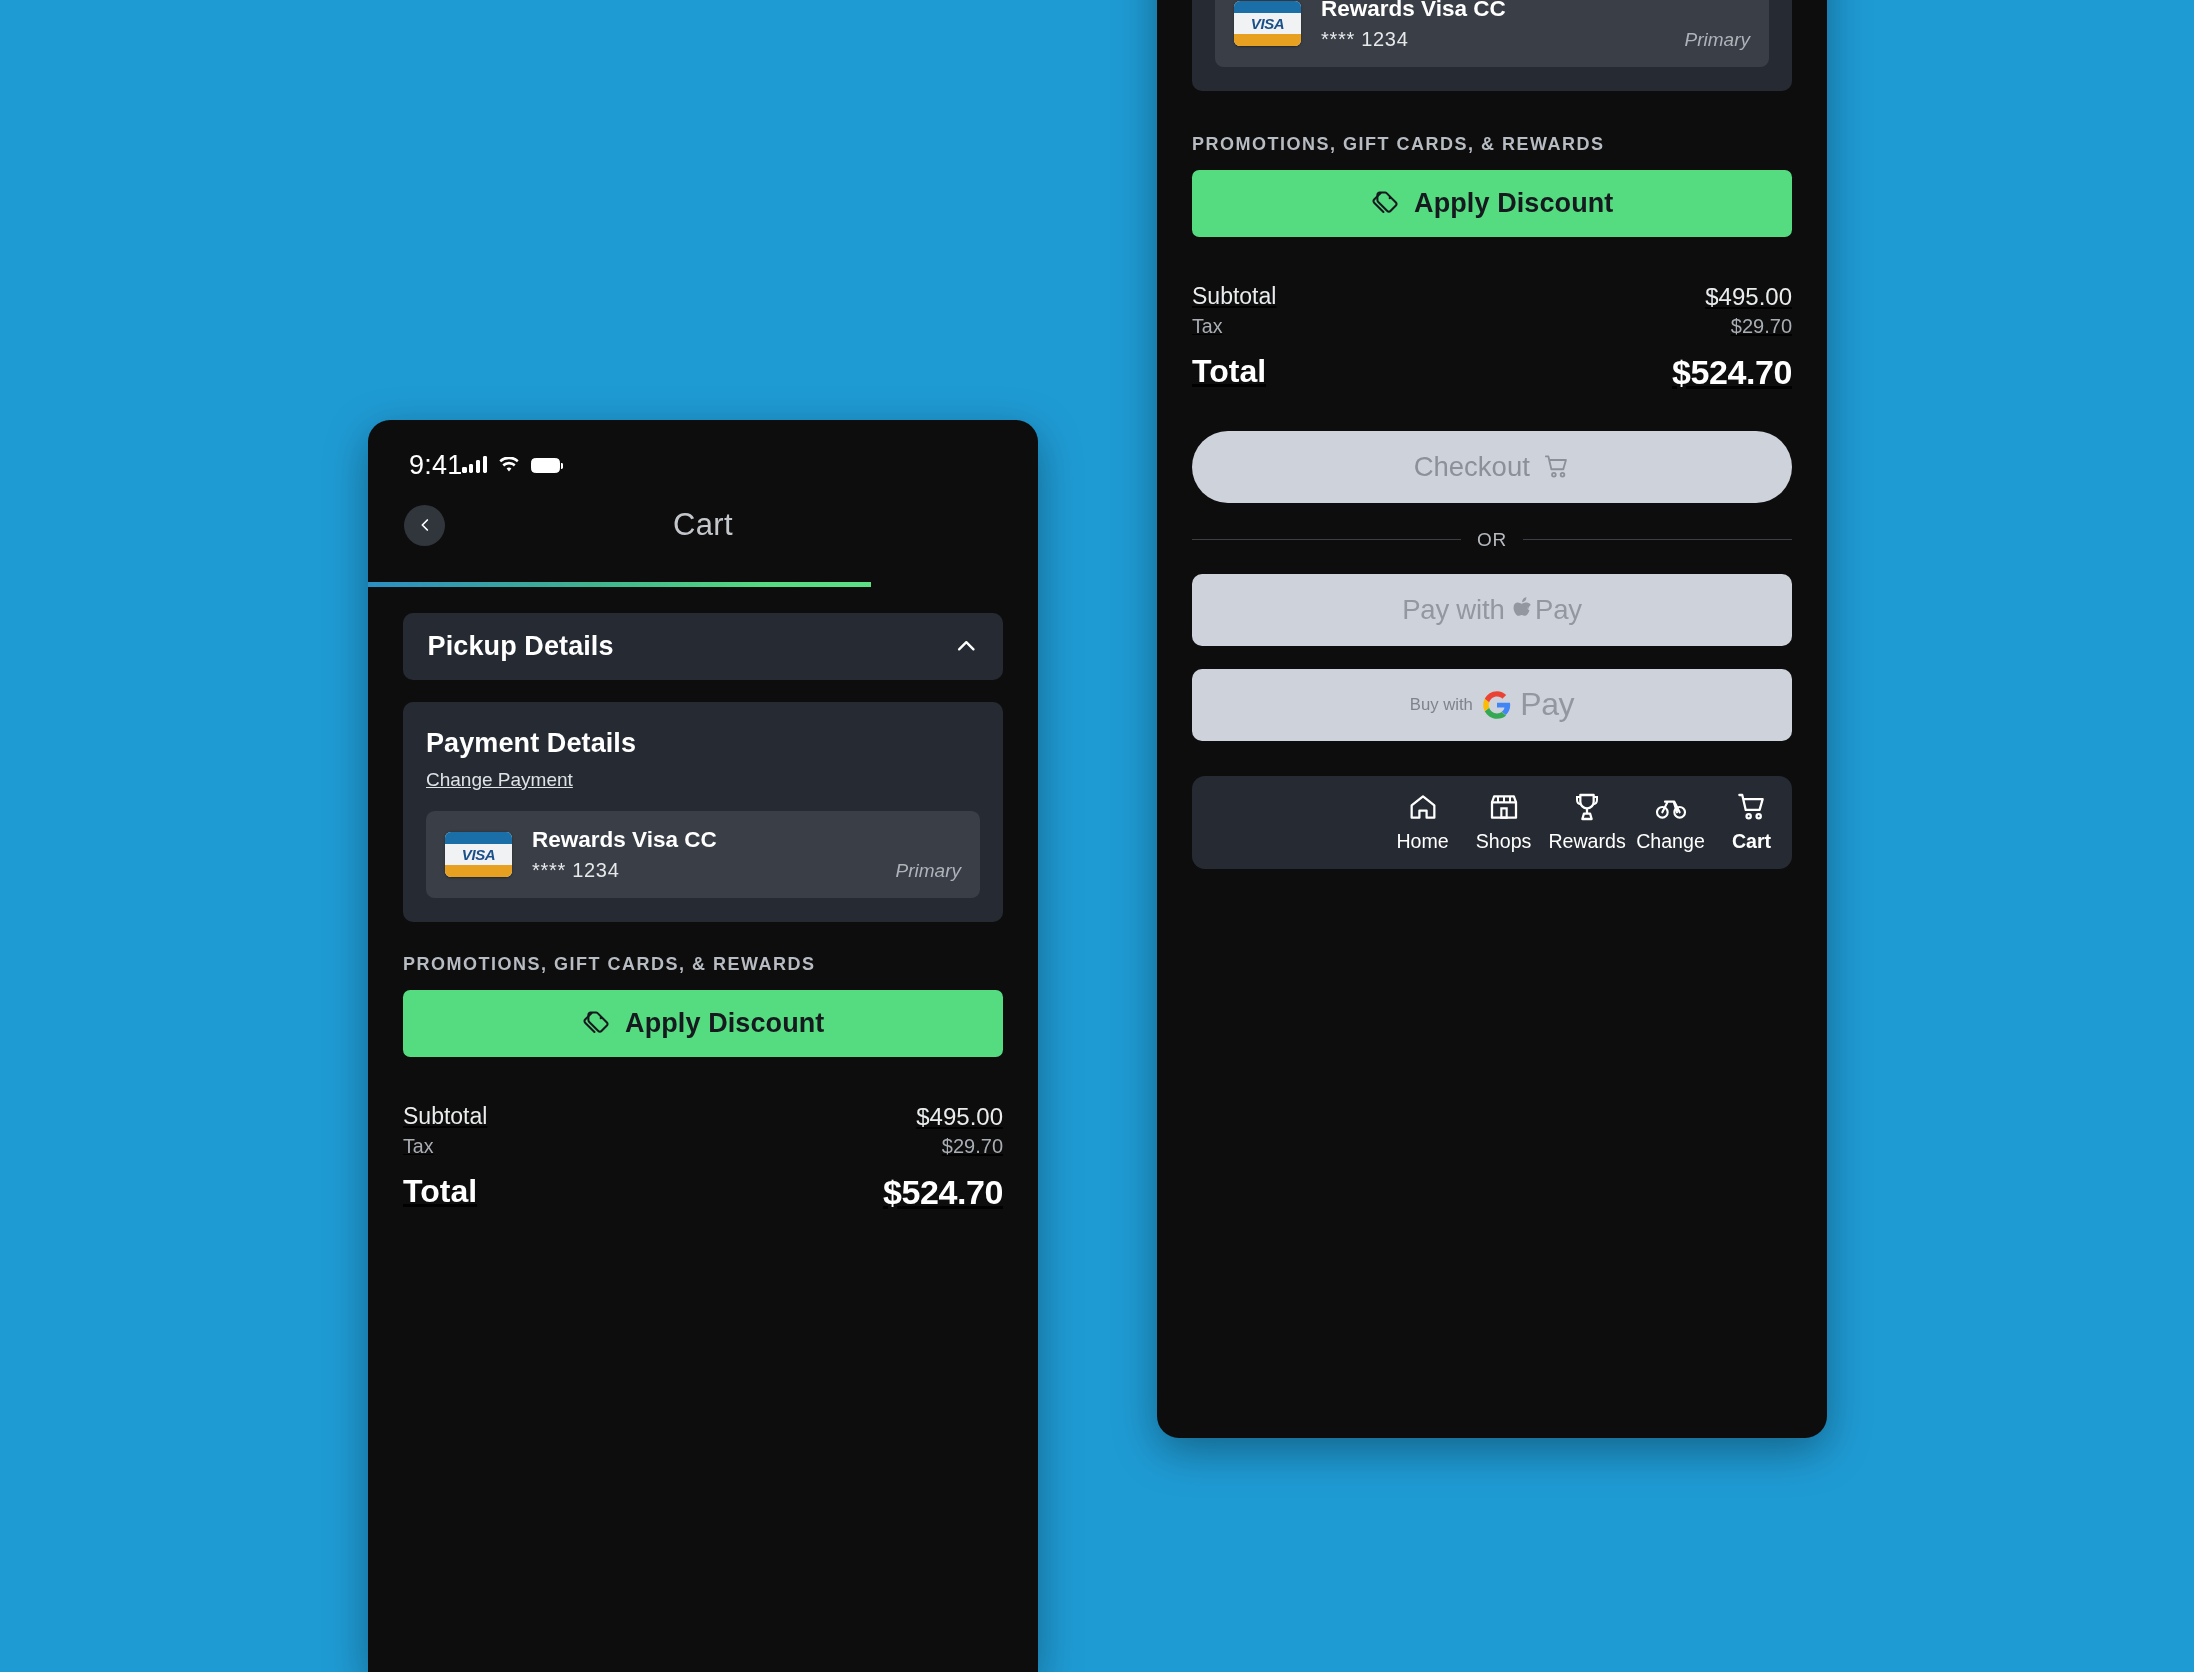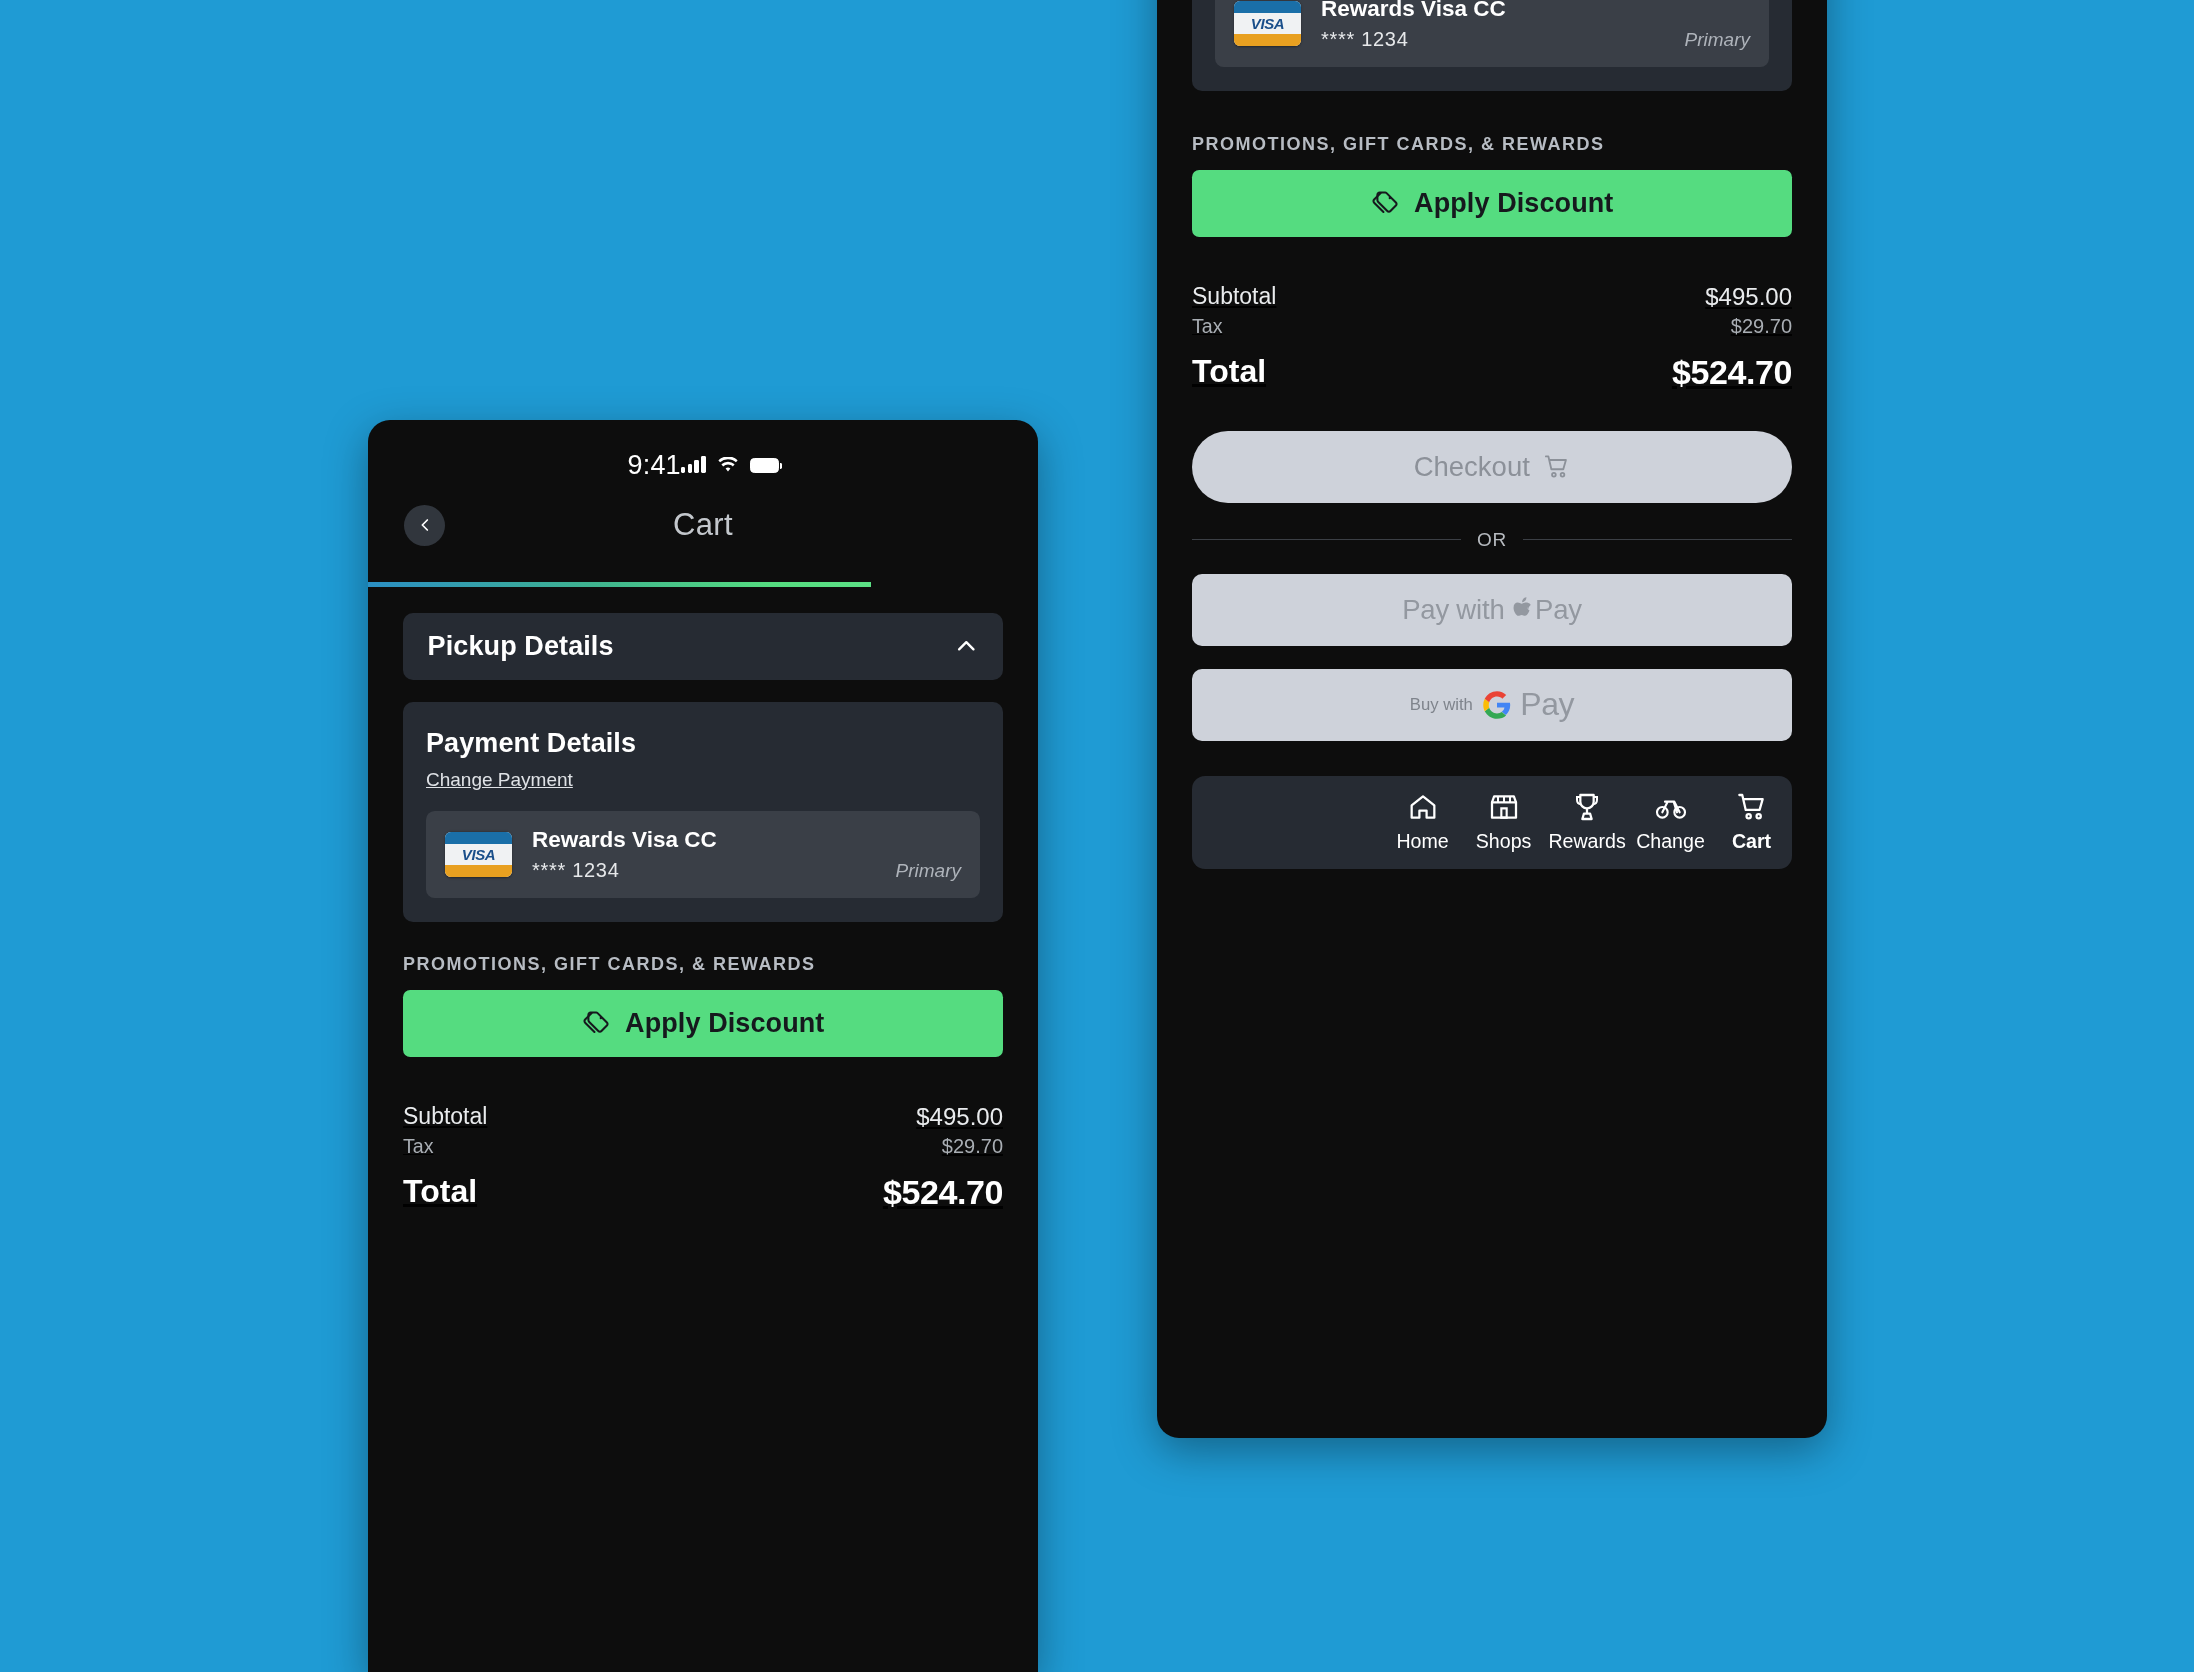--- a/index.html
+++ b/index.html
@@ -27,21 +27,21 @@
     left: 1157px; top: -234px;
     width: 670px; height: 1672px;
     border-radius: 0 0 22px 22px;
     box-shadow: 0 13px 43px rgba(0,0,0,.35);
   }
 
   
   .statusbar {
     height: 70px;
     display: flex; align-items: center;
-    justify-content: center;
+    justify-content: flex-start;
     padding: 20px 41px 0 41px;
   }
   .clock { color: #fff; font-size: 27px; font-weight: 500; letter-spacing: 0.2px; }
   .status-icons { display: flex; align-items: center; gap: 11px; }
   .bars { display: flex; align-items: flex-end; gap: 2.5px; height: 16px; }
   .bars i { width: 4.3px; background: #fff; border-radius: 1.4px; display: block; }
   .bars i:nth-child(1) { height: 5.8px; }
   .bars i:nth-child(2) { height: 9.4px; }
   .bars i:nth-child(3) { height: 13px; }
   .bars i:nth-child(4) { height: 16.7px; }

